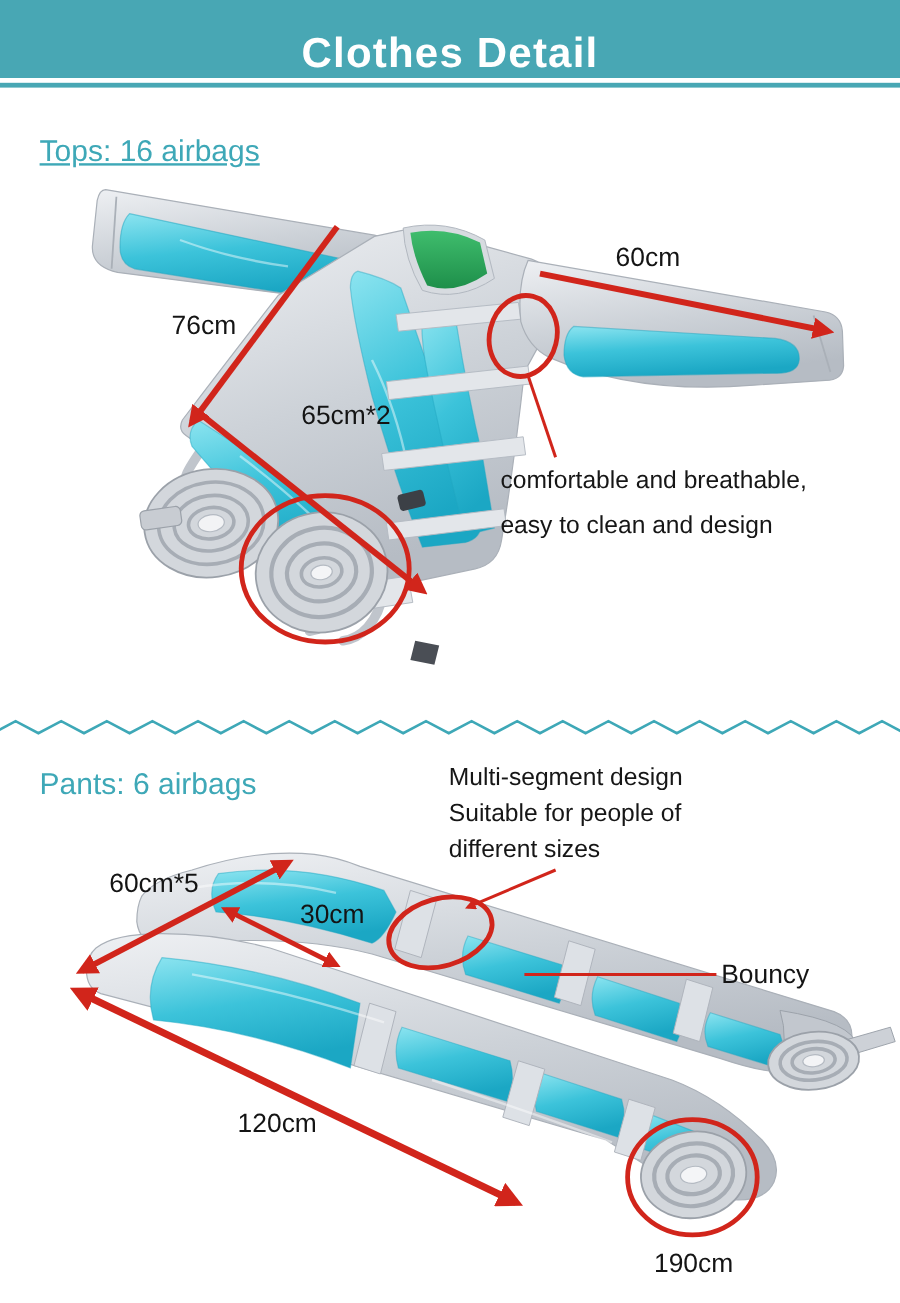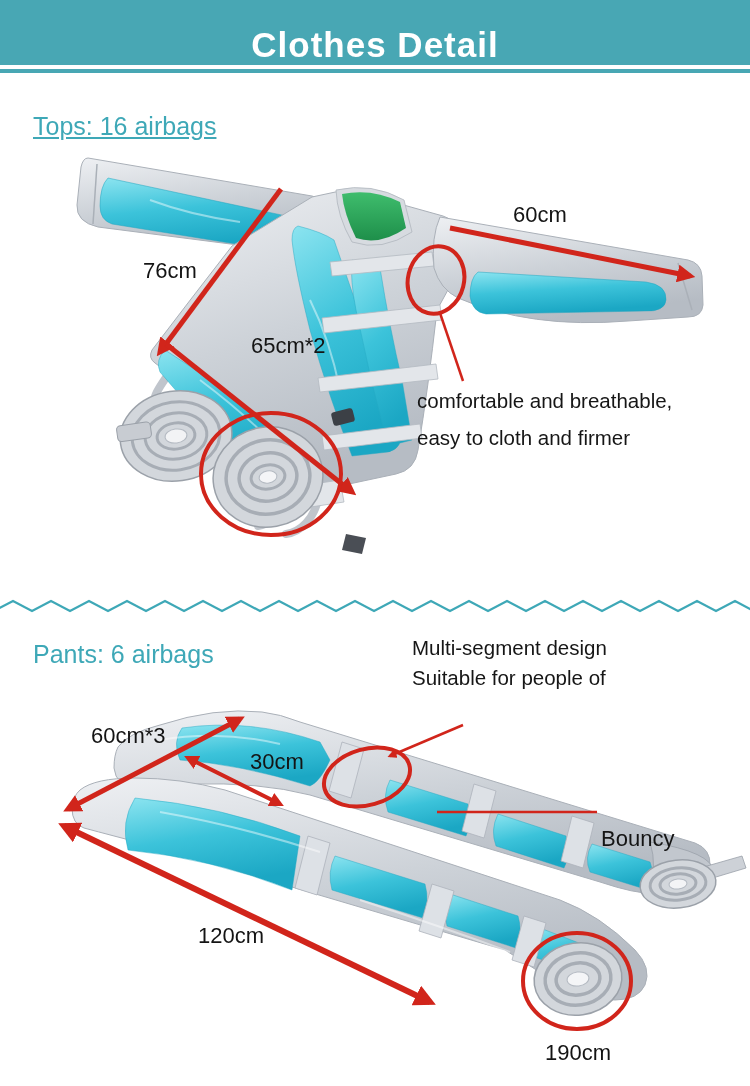--- a/index.html
+++ b/index.html
@@ -15,27 +15,27 @@
   .section-heading { position:absolute; color:var(--accent-teal,#3ea8b7); font-size:25px; }
   #tops-heading  { left:33px; top:112px;text-decoration:underline; }
   #pants-heading { left:33px; top:640px; }
 
   .label { position:absolute; color:#141414; font-size:22px; white-space:nowrap; }
   #label-sleeve   { left:513px; top:202px; }
   #label-height   { left:143px; top:258px; }
   #label-width    { left:251px; top:333px; }
   #label-hip      { left:91px;  top:723px; }
   #label-segment  { left:250px; top:749px; }
-  #label-bouncy   { left:601px; top:826px; }
+  #label-bouncy   { left:601px; top:799px; }
   #label-leglen   { left:198px; top:923px; }
   #label-hose2    { left:545px; top:1040px; }
 
   .note { position:absolute; color:#161616; font-size:20.5px; }
   #tops-note  { left:417px; top:382px; line-height:37px; }
-  #pants-note { left:412px; top:633px; line-height:30px; }
+  #pants-note { left:374px; top:633px; line-height:30px; }
 
   .caption { position:absolute; left:192px; top:548px; font-size:21px; color:#141414; white-space:nowrap; }
 
   svg.art { position:absolute; left:0; top:0; width:750px; height:1086px; }
   .red-s { stroke:var(--annotation-red,#d1251b); fill:none; }
   .red-f { fill:var(--annotation-red,#d1251b); }
   .teal-s { stroke:var(--accent-teal,#3f9fa9); fill:none; }
   .strap { fill:#e3e6ea; stroke:#b4bac2; stroke-width:0.8; }
   .strapP { fill:#dde1e6; stroke:#adb3bb; stroke-width:0.8; }
   .coil-ring { stroke:#a7adb5; fill:none; }
@@ -205,29 +205,30 @@
       <ellipse class="red-s" cx="367" cy="777" rx="44" ry="28" stroke-width="4" transform="rotate(-16 367 777)"></ellipse>
       <line class="red-s" x1="437" y1="812" x2="597" y2="812" stroke-width="2.5"></line>
       <line class="red-s" x1="64" y1="826" x2="430" y2="1002" stroke-width="6" marker-start="url(#ah)" marker-end="url(#ah)"></line>
       <ellipse class="red-s" cx="577" cy="981" rx="54" ry="48" stroke-width="4"></ellipse>
     </g>
   </svg>
 
   <div class="label" id="label-sleeve">60cm</div>
   <div class="label" id="label-height">76cm</div>
   <div class="label" id="label-width">65cm*2</div>
-  <div class="label" id="label-hip">60cm*3</div>
+  <div class="label" id="label-hip">60cm*5</div>
   <div class="label" id="label-segment">30cm</div>
   <div class="label" id="label-bouncy">Bouncy</div>
   <div class="label" id="label-leglen">120cm</div>
   <div class="label" id="label-hose2">190cm</div>
 
   <div class="note" id="tops-note">
     <div>comfortable and breathable,</div>
-    <div>easy to cloth and firmer</div>
+    <div>easy to clean and design</div>
   </div>
   <div class="note" id="pants-note">
     <div>Multi-segment design</div>
     <div>Suitable for people of</div>
+    <div>different sizes</div>
   </div>
 
 
 </div>
 
 </body></html>

